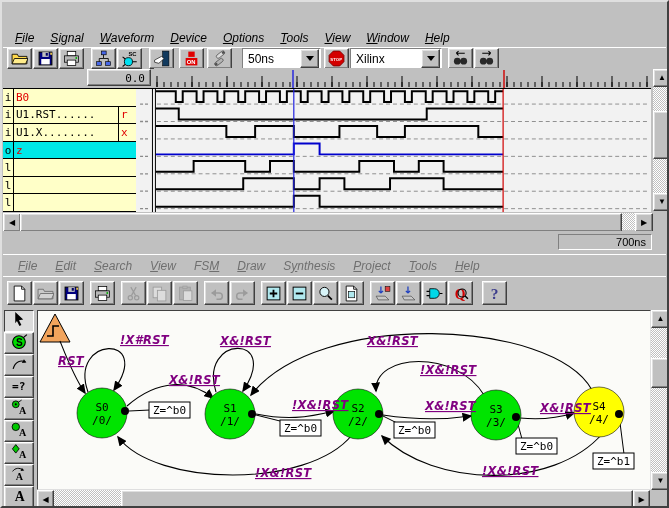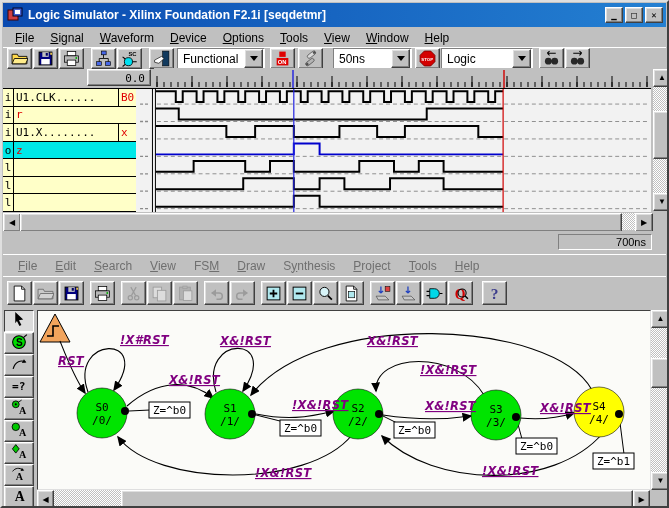--- a/index.html
+++ b/index.html
@@ -14,21 +14,21 @@
   
   .titlebar{left:1px;top:1px;width:663px;height:24px;background:linear-gradient(90deg,#0a4ab0,#2480d2);
             display:flex;align-items:center;color:#fff;font-weight:bold;font-size:12px;padding-left:4px;box-sizing:border-box;}
   .title-ico{width:16px;height:16px;margin-right:5px;flex:0 0 auto;}
   .win-btns{margin-left:auto;margin-right:3px;display:flex;gap:2px;}
   .win-btn{width:16px;height:14px;background:#c0c0c0;display:flex;align-items:center;justify-content:center;
            font-family:"DejaVu Sans Mono",monospace;font-size:9px;color:#000;font-weight:bold;line-height:1;}
 
   
   .menubar{left:1px;top:26px;width:663px;height:19px;display:flex;align-items:center;padding-left:4px;box-sizing:border-box;}
-  .menu-item{padding:2px 8px 2px 8px;color:#000;}
+  .menu-item{padding:2px 8px 2px 8px;color:#000;font-style:italic;}
   .menu-item u{text-decoration:underline;}
   .fsm-menubar{left:1px;top:252px;width:663px;height:22px;display:flex;align-items:center;padding-left:6px;box-sizing:border-box;
                border-top:1px solid #ffffff;}
   .fsm-menubar .menu-item{color:#6f6f6f;padding:2px 9px;}
 
   
   .toolbar{left:1px;top:45px;width:663px;height:22px;display:flex;align-items:flex-start;padding-left:4px;box-sizing:border-box;border-top:1px solid #fff;}
   .fsm-toolbar{left:1px;top:274px;width:663px;height:33px;display:flex;align-items:center;padding-left:4px;box-sizing:border-box;border-top:1px solid #fff;}
   .tbtn{width:25px;height:21px;background:#c0c0c0;display:flex;align-items:center;justify-content:center;flex:0 0 auto;padding:0;}
   .fsm-toolbar .tbtn{width:25px;height:24px;}
@@ -72,35 +72,20 @@
   .pal-btn.pressed{border:1px solid;border-color:#404040 #ffffff #ffffff #404040;box-shadow:none;background:#dcdcdc;}
   .fsm-canvas{left:35px;top:308px;width:614px;height:180px;background:#fbfbf8;border:1px solid;border-color:#404040 #dfdfdf #dfdfdf #404040;box-sizing:border-box;}
   .fsm-canvas svg{display:block;}
   .bottom-strip{left:1px;top:505px;width:663px;height:3px;background:#c0c0c0;}
 </style>
 </head>
 <body>
 
 <div id="win">
 
-  <div class="abs titlebar">
-    <span class="title-ico">
-      <svg viewBox="0 0 16 16" width="16" height="16">
-          <rect x="1" y="3" width="10" height="10" fill="#d04040" stroke="#400"></rect>
-          <rect x="6" y="1" width="9" height="8" fill="#4060d0" stroke="#002"></rect>
-          <rect x="8" y="3" width="5" height="4" fill="#fff"></rect>
-        </svg>
-    </span>
-    <span>Logic Simulator - Xilinx Foundation F2.1i [seqdetmr]</span>
-    <span class="win-btns">
-      <span class="win-btn raised">▁</span>
-      <span class="win-btn raised">□</span>
-      <span class="win-btn raised">✕</span>
-    </span>
-  </div>
 
   <div class="abs menubar" id="main-menubar">
       <span class="menu-item"><u>F</u>ile</span>
       <span class="menu-item"><u>S</u>ignal</span>
       <span class="menu-item"><u>W</u>aveform</span>
       <span class="menu-item"><u>D</u>evice</span>
       <span class="menu-item"><u>O</u>ptions</span>
       <span class="menu-item"><u>T</u>ools</span>
       <span class="menu-item"><u>V</u>iew</span>
       <span class="menu-item"><u>W</u>indow</span>
@@ -157,26 +142,20 @@
         </span>
       </button>
       <button class="tbtn raised" style="margin-left: 7px;">
         <span>
           <svg viewBox="0 0 16 16" width="17" height="17">
             <rect x="9" y="1" width="6" height="14" fill="#123a5e" stroke="#000" stroke-width=".5"></rect>
             <path d="M1.5 9.5l6.5-3.5 2.5 2-5 4.5-4-1z" fill="#fff" stroke="#000" stroke-width=".6"></path>
           </svg>
         </span>
       </button>
-      <div class="combo" style="width: 88px; margin-left: 3px;">
-        <span class="combo-text">Functional</span>
-        <span class="combo-btn raised">
-          <span class="combo-arrow"></span>
-        </span>
-      </div>
       <button class="tbtn raised" style="margin-left: 5px;">
         <span>
           <svg viewBox="0 0 16 16" width="17" height="17">
             <rect x="5" y="1.5" width="6" height="5" fill="#e00000"></rect>
             <rect x="2.5" y="7.5" width="11" height="7" fill="#e00000"></rect>
             <text x="3.6" y="13.3" font-size="5.5" fill="#fff" font-weight="bold" font-family="Liberation Sans">ON</text>
           </svg>
         </span>
       </button>
       <button class="tbtn raised" style="margin-left: 3px;">
@@ -199,21 +178,21 @@
       </div>
       <button class="tbtn raised" style="margin-left: 3px;">
         <span>
           <svg viewBox="0 0 16 16" width="17" height="17">
             <path d="M5 1h6l4 4v6l-4 4H5l-4-4V5z" fill="#d40000" stroke="#7a0000" stroke-width=".8"></path>
             <text x="2.2" y="10.3" font-size="4.1" fill="#fff" font-weight="bold" font-family="Liberation Sans">STOP</text>
           </svg>
         </span>
       </button>
       <div class="combo" style="width: 92px; margin-left: 1px;">
-        <span class="combo-text">Logic</span>
+        <span class="combo-text">Xilinx</span>
         <span class="combo-btn raised">
           <span class="combo-arrow"></span>
         </span>
       </div>
       <button class="tbtn raised" style="margin-left: 6px;">
         <span>
           <svg viewBox="0 0 16 16" width="17" height="17">
             <path d="M12 3H4m0 0l2.2-2M4 3l2.2 2" stroke="#000" fill="none" stroke-width="1"></path>
             <circle cx="5" cy="10.5" r="3.2" fill="#282828"></circle>
             <circle cx="11" cy="10.5" r="3.2" fill="#282828"></circle>
@@ -324,25 +303,25 @@
       <line x1="575" y1="8" x2="575" y2="19" stroke="#000" stroke-width="1"></line>
       <line x1="610" y1="8" x2="610" y2="19" stroke="#000" stroke-width="1"></line>
       <line x1="645" y1="8" x2="645" y2="19" stroke="#000" stroke-width="1"></line>
       <line x1="291" y1="2" x2="291" y2="20" stroke="#2020e0" stroke-width="1.4"></line>
       <line x1="502" y1="2" x2="502" y2="20" stroke="#d00000" stroke-width="1.4"></line>
     </svg>
 
   <div class="abs sig-panel" id="sig-panel">
       <div class="sig-row">
         <span class="sig-flag">i</span>
-        <span class="sig-name">U1.CLK......</span>
         <span class="sig-val">B0</span>
       </div>
       <div class="sig-row">
         <span class="sig-flag">i</span>
+        <span class="sig-name">U1.RST......</span>
         <span class="sig-val">r</span>
       </div>
       <div class="sig-row">
         <span class="sig-flag">i</span>
         <span class="sig-name">U1.X........</span>
         <span class="sig-val">x</span>
       </div>
       <div class="sig-row selected">
         <span class="sig-flag">o</span>
         <span class="sig-val">z</span>

